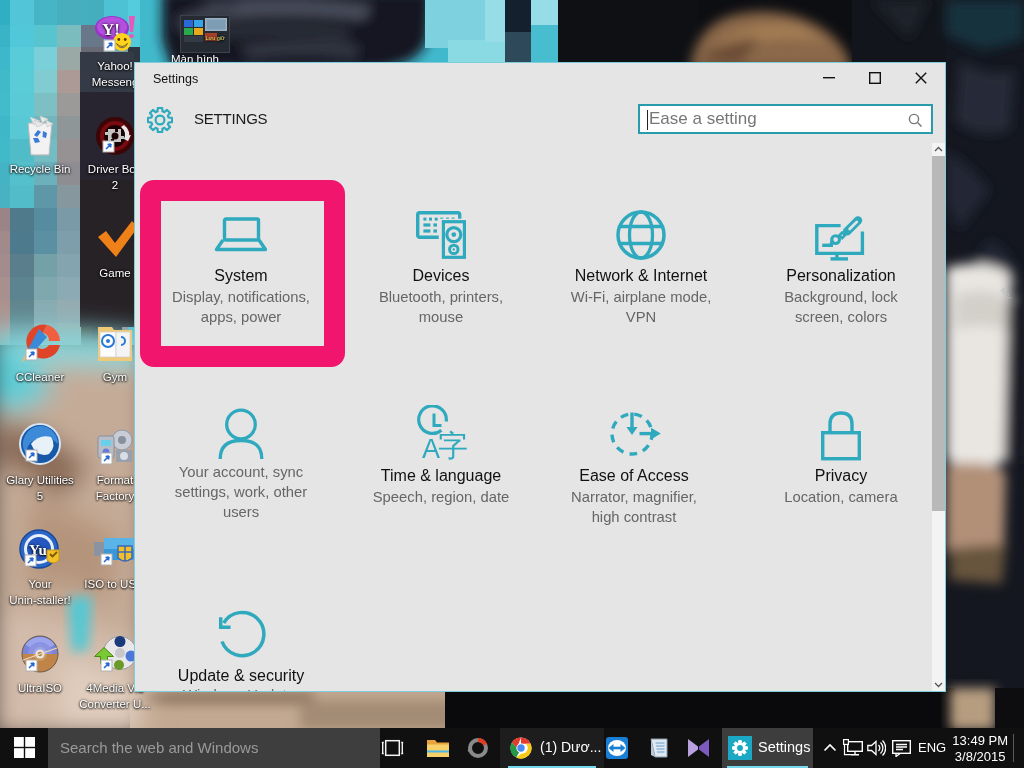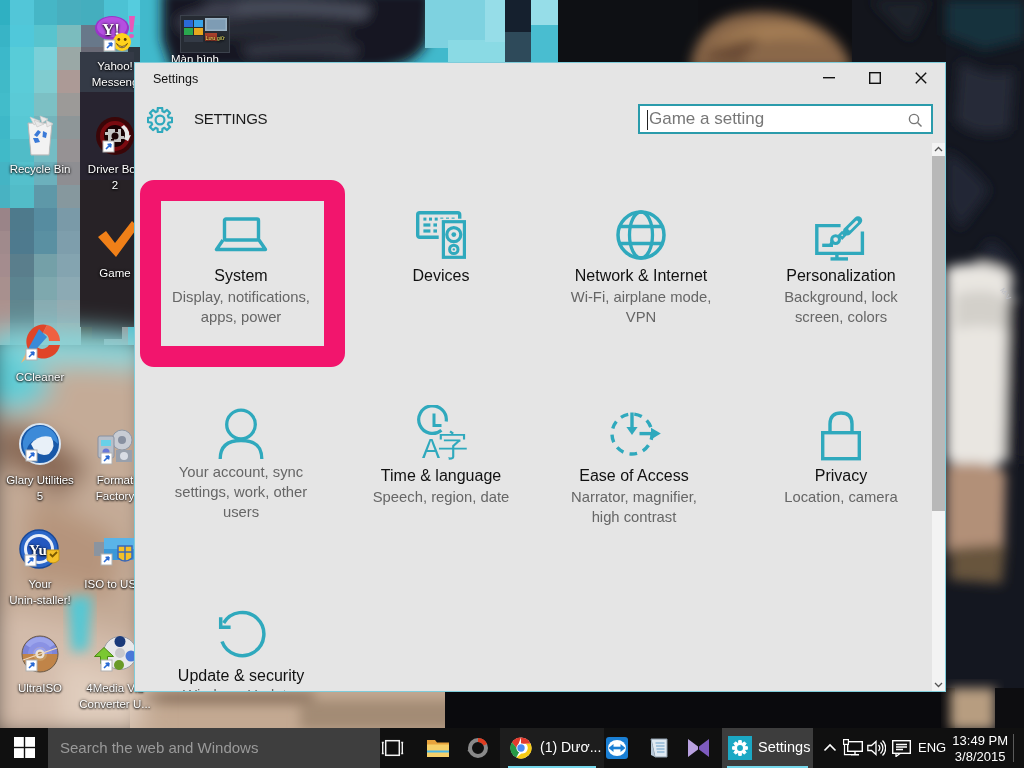--- a/index.html
+++ b/index.html
@@ -288,20 +288,31 @@
         <path d="M30,2 A17,17 0 1 0 43,22 L32,22 A8,8 0 1 1 26,10 Z" fill="#e04428"></path>
         <path d="M30,2 A17,17 0 0 1 43,18 L32,18 A8,8 0 0 0 26,10 Z" fill="#f06040"></path>
         <path d="M22,6 L30,14 L14,32 L8,36 L10,28 Z" fill="#3a8ad8"></path>
         <path d="M8,36 L10,28 L14,32 Z" fill="#f0c898"></path>
         <path d="M4,40 L10,28 L14,32 Z" fill="#e8b878"></path>
         <rect x="9" y="26" width="11" height="11" fill="#fff" stroke="#b0b0b0" stroke-width="1"></rect>
         <path d="M12,34 L17,29 M17,29 L13.5,29.5 M17,29 L16.5,32.5" stroke="#2a6ad4" stroke-width="1.6" fill="none"></path>
       </svg>
     <div>CCleaner</div>
   </div>
+  <div class="dicon" style="left:77px; top:323px;">
+    <svg width="46" height="42" viewBox="0 0 46 42">
+        <path d="M6,4 L20,4 L22,7 L40,7 L40,38 L6,38 Z" fill="#f0c978"></path>
+        <path d="M8,9 L24,9 L24,34 L8,34 Z" fill="#fdfdfd" stroke="#d0d0d0" stroke-width="0.8"></path>
+        <path d="M24,9 L38,9 L38,34 L24,34 Z" fill="#f4f4f4" stroke="#d0d0d0" stroke-width="0.8"></path>
+        <circle cx="16" cy="18" r="6" fill="none" stroke="#2a7ad4" stroke-width="2"></circle>
+        <circle cx="16" cy="18" r="2" fill="#2a7ad4"></circle>
+        <path d="M29,14 a4,4 0 1 1 0,8" fill="none" stroke="#2a7ad4" stroke-width="2"></path>
+      </svg>
+    <div>Gym</div>
+  </div>
   <div class="dicon" style="left:2px; top:422px;">
     <svg width="46" height="46" viewBox="0 0 46 46">
         <circle cx="23" cy="22" r="20" fill="#1858a8"></circle>
         <circle cx="23" cy="22" r="20" fill="none" stroke="#d8e4f0" stroke-width="2"></circle>
         <path d="M23,4 A18,18 0 0 1 41,22 Q33,14 23,16 Q10,19 9,32 A18,18 0 0 1 23,4 Z" fill="#3c8ad8"></path>
         <path d="M14,22 Q22,12 34,15 Q40,24 32,32 Q20,36 14,22 Z" fill="#e8f0f8"></path>
         <rect x="9" y="28" width="11" height="11" fill="#fff" stroke="#b0b0b0" stroke-width="1"></rect>
         <path d="M12,36 L17,31 M17,31 L13.5,31.5 M17,31 L16.5,34.5" stroke="#2a6ad4" stroke-width="1.6" fill="none"></path>
       </svg>
     <div>Glary Utilities<br>5</div>
@@ -389,21 +400,21 @@
     <svg class="abs" style="left:780px; top:9px;" width="12" height="12" viewBox="0 0 12 12">
         <path d="M0.8,0.8 L11.2,11.2 M11.2,0.8 L0.8,11.2" stroke="#111" stroke-width="1.4"></path>
       </svg>
     <svg class="abs" style="left:12px; top:44px;" width="26" height="26" viewBox="0 0 26 26">
       <path d="M10.52,4.35 L10.86,0.89 L15.14,0.89 L15.48,4.35 L17.36,5.13 L20.05,2.92 L23.08,5.95 L20.87,8.64 L21.65,10.52 L25.11,10.86 L25.11,15.14 L21.65,15.48 L20.87,17.36 L23.08,20.05 L20.05,23.08 L17.36,20.87 L15.48,21.65 L15.14,25.11 L10.86,25.11 L10.52,21.65 L8.64,20.87 L5.95,23.08 L2.92,20.05 L5.13,17.36 L4.35,15.48 L0.89,15.14 L0.89,10.86 L4.35,10.52 L5.13,8.64 L2.92,5.95 L5.95,2.92 L8.64,5.13 Z" fill="none" stroke="#2fa9bd" stroke-width="2.2" stroke-linejoin="round"></path>
       <circle cx="13" cy="13" r="4.4" fill="none" stroke="#2fa9bd" stroke-width="2.2"></circle>
     </svg>
     <div class="big abs" style="left:59px; top:47px; font-size:15px; letter-spacing:-0.2px; color:#1a1a1a;">SETTINGS</div>
     <div id="search">
       <span class="cur"></span>
-      <span class="ph">Game a setting</span>
+      <span class="ph">Ease a setting</span>
       <svg class="mag" width="16" height="16" viewBox="0 0 16 16" fill="none">
           <circle cx="7" cy="7" r="4.6" stroke="#777" stroke-width="1.4"></circle>
           <path d="M10.5,10.5 L14.5,14.5" stroke="#777" stroke-width="1.4"></path>
         </svg>
     </div>
     <div id="pinkbox"></div>
 
     <div class="tile" style="left:1px; top:138px;">
       <div class="ic">
           <svg width="56" height="44" viewBox="0 0 56 44" fill="none" stroke="#2fa9bd">
@@ -432,20 +443,21 @@
             </g>
             <rect x="23.7" y="9.7" width="28" height="42" fill="#e5e5e5" stroke="none"></rect>
             <rect x="28.4" y="12.7" width="21" height="35.6" stroke-width="3.2"></rect>
             <circle cx="38.8" cy="25.6" r="7" stroke-width="3.2"></circle>
             <circle cx="38.8" cy="25.6" r="2.4" fill="#2fa9bd" stroke="none"></circle>
             <circle cx="38.8" cy="40.4" r="4.2" stroke-width="3"></circle>
             <circle cx="38.8" cy="40.4" r="1.2" fill="#2fa9bd" stroke="none"></circle>
           </svg>
         </div>
       <div class="t">Devices</div>
+      <div class="d">Bluetooth, printers,<br>mouse</div>
     </div>
     <div class="tile" style="left:401px; top:138px;">
       <div class="ic">
           <svg width="52" height="52" viewBox="0 0 52 52" fill="none" stroke="#2fa9bd">
             <circle cx="26" cy="26" r="23" stroke-width="3.5"></circle>
             <ellipse cx="26" cy="26" rx="11.5" ry="23" stroke-width="3.3"></ellipse>
             <path d="M5,17.5 h42 M5,34.5 h42" stroke-width="3.3"></path>
           </svg>
         </div>
       <div class="t">Network &amp; Internet</div>

